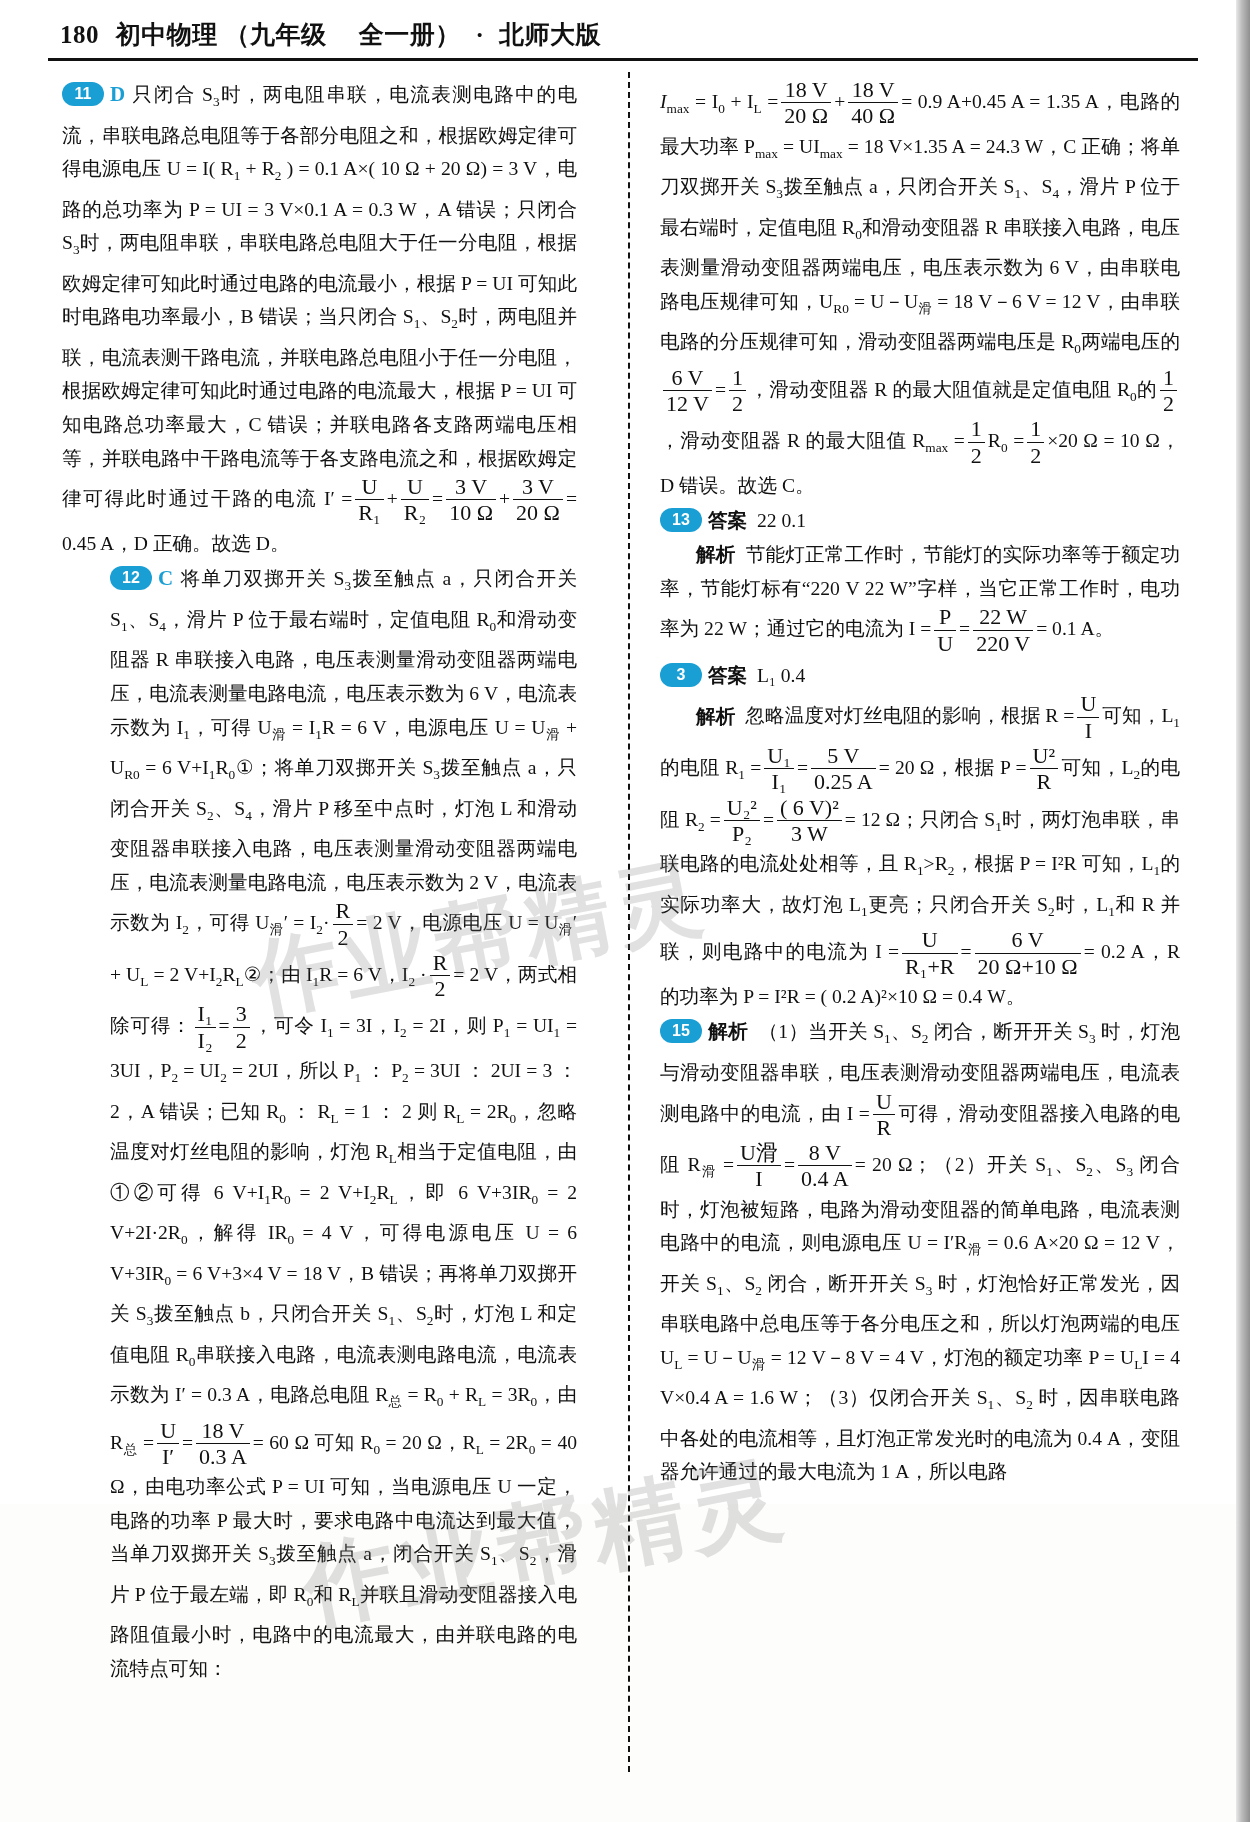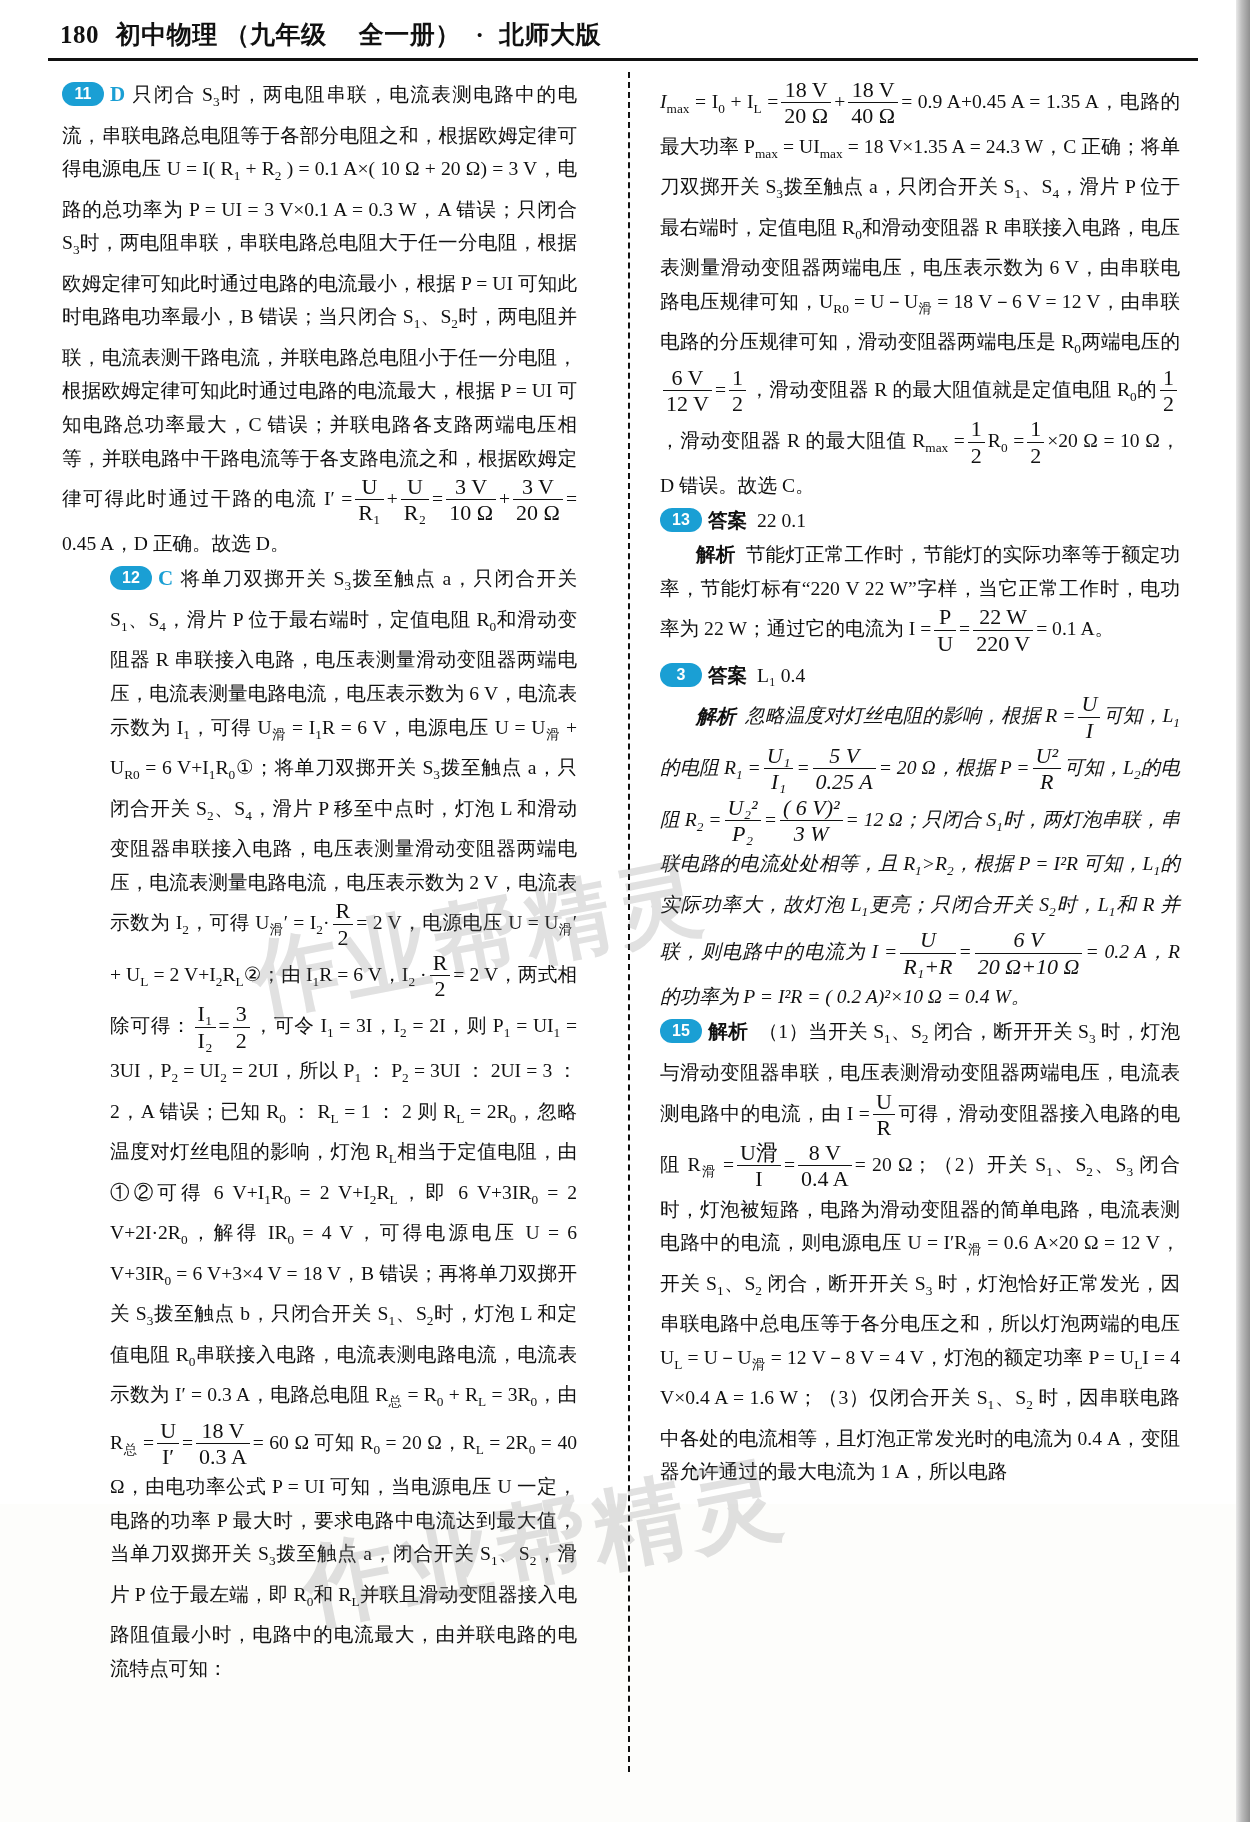--- a/index.html
+++ b/index.html
@@ -137,21 +137,21 @@
 
     <div class="para" style="margin-top:2px;">
       <span class="num-badge">13</span><span class="kw">答案</span>&nbsp;&nbsp;<span>22    0.1</span>
       <div style="margin-top:0;">
         <span class="kw" style="margin-left:36px;">解析</span>&nbsp;&nbsp;<span>节能灯正常工作时，节能灯的实际功率等于额定功率，节能灯标有“220 V    22 W”字样，当它正常工作时，电功率为 22 W；通过它的电流为 I =</span><span class="frac"><span class="n">P</span><span class="d">U</span></span><span>=</span><span class="frac"><span class="n">22 W</span><span class="d">220 V</span></span><span>= 0.1 A。</span>
       </div>
     </div>
 
     <div class="para" style="margin-top:2px;">
       <span class="num-badge">3</span><span class="kw">答案</span>&nbsp;&nbsp;<span>L₁    0.4</span>
-      <div style="margin-top:0;font-style:italic;">
+      <div style="margin-top:0;">
         <span class="kw" style="margin-left:36px;">解析</span>&nbsp;&nbsp;<span>忽略温度对灯丝电阻的影响，根据 R =</span><span class="frac"><span class="n">U</span><span class="d">I</span></span><span>可知，L</span><sub>1</sub><span>的电阻 R</span><sub>1</sub><span> =</span><span class="frac"><span class="n">U₁</span><span class="d">I₁</span></span><span>=</span><span class="frac"><span class="n">5 V</span><span class="d">0.25 A</span></span><span>= 20 Ω，根据 P =</span><span class="frac"><span class="n">U²</span><span class="d">R</span></span><span>可知，L</span><sub>2</sub><span>的电阻 R</span><sub>2</sub><span> =</span><span class="frac"><span class="n">U₂²</span><span class="d">P₂</span></span><span>=</span><span class="frac"><span class="n">( 6 V)²</span><span class="d">3 W</span></span><span>= 12 Ω；只闭合 S</span><sub>1</sub><span>时，两灯泡串联，串联电路的电流处处相等，且 R</span><sub>1</sub><span>&gt;R</span><sub>2</sub><span>，根据 P = I²R 可知，L</span><sub>1</sub><span>的实际功率大，故灯泡 L</span><sub>1</sub><span>更亮；只闭合开关 S</span><sub>2</sub><span>时，L</span><sub>1</sub><span>和 R 并联，则电路中的电流为 I =</span><span class="frac"><span class="n">U</span><span class="d">R₁+R</span></span><span>=</span><span class="frac"><span class="n">6 V</span><span class="d">20 Ω+10 Ω</span></span><span>= 0.2 A，R 的功率为 P = I²R = ( 0.2 A)²×10 Ω = 0.4 W。</span>
       </div>
     </div>
 
     <div class="para" style="margin-top:2px;">
       <span class="num-badge">15</span><span class="kw">解析</span>&nbsp;&nbsp;<span>（1）当开关 S</span><sub>1</sub><span>、S</span><sub>2</sub><span> 闭合，断开开关 S</span><sub>3</sub><span> 时，灯泡与滑动变阻器串联，电压表测滑动变阻器两端电压，电流表测电路中的电流，由 I =</span><span class="frac"><span class="n">U</span><span class="d">R</span></span><span>可得，滑动变阻器接入电路的电阻 R</span><sub>滑</sub><span> =</span><span class="frac"><span class="n">U滑</span><span class="d">I</span></span><span>=</span><span class="frac"><span class="n">8 V</span><span class="d">0.4 A</span></span><span>= 20 Ω；（2）开关 S</span><sub>1</sub><span>、S</span><sub>2</sub><span>、S</span><sub>3</sub><span> 闭合时，灯泡被短路，电路为滑动变阻器的简单电路，电流表测电路中的电流，则电源电压 U = I′R</span><sub>滑</sub><span> = 0.6 A×20 Ω = 12 V，开关 S</span><sub>1</sub><span>、S</span><sub>2</sub><span> 闭合，断开开关 S</span><sub>3</sub><span> 时，灯泡恰好正常发光，因串联电路中总电压等于各分电压之和，所以灯泡两端的电压 U</span><sub>L</sub><span> = U－U</span><sub>滑</sub><span> = 12 V－8 V = 4 V，灯泡的额定功率 P = U</span><sub>L</sub><span>I = 4 V×0.4 A = 1.6 W；（3）仅闭合开关 S</span><sub>1</sub><span>、S</span><sub>2</sub><span> 时，因串联电路中各处的电流相等，且灯泡正常发光时的电流为 0.4 A，变阻器允许通过的最大电流为 1 A，所以电路</span>
     </div>
 
   </div>
 

